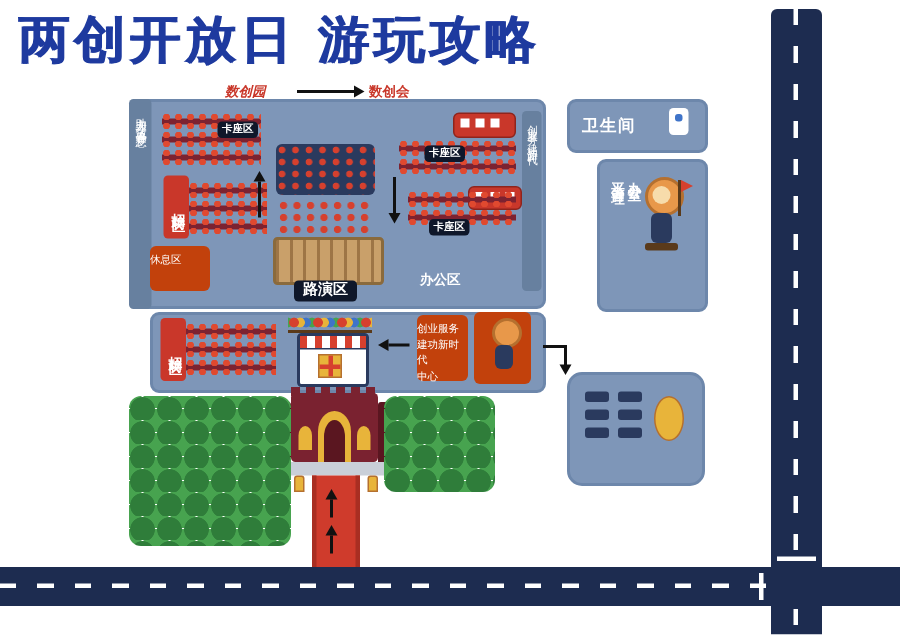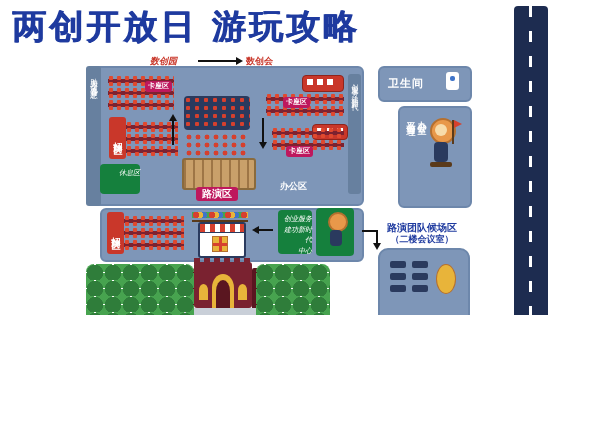--- a/index.html
+++ b/index.html
@@ -1,37 +1,37 @@
 <!DOCTYPE html>
 <html><head>
 <meta charset="utf-8">
 <style>
   html,body{margin:0;padding:0;}
-  #poster{position:relative;width:600px;height:315px;background:#ffffff;overflow:hidden;
+  #poster{position:relative;width:600px;height:423px;background:#ffffff;overflow:hidden;
           font-family:"DejaVu Sans",sans-serif;}
   .abs{position:absolute;}
 
   
   .title{left:12px;top:4px;font-size:34px;font-weight:900;color:#1e3a9f;letter-spacing:3px;
          text-shadow:1px 0 0 #1e3a9f;white-space:nowrap;}
 
   
   .road-v{left:514px;top:6px;width:34px;height:417px;background:#1d2c50;border-radius:4px 4px 0 0;}
   .road-h{left:0;top:378px;width:600px;height:26px;background:#1d2c50;}
   .dash-v{width:3px;background:repeating-linear-gradient(#fff 0 11px,transparent 11px 25px);}
   .dash-h{height:3px;background:repeating-linear-gradient(90deg,#fff 0 11px,transparent 11px 25px);}
   .stopline{background:#fff;}
 
   
   .blk{background:#7e96b8;border:2px solid #6d87ab;border-radius:6px;}
   .strip{background:#67809f;border-radius:3px;}
   .vtext{writing-mode:vertical-rl;color:#fff;letter-spacing:2px;}
 
   
-  .tag{background:#be185d;color:#fff;border-radius:3px;font-weight:bold;line-height:1;
+  .tag{background:#0f172a;color:#fff;border-radius:3px;font-weight:bold;line-height:1;
        padding:2px 3px;font-size:7px;white-space:nowrap;}
   .vtag{background:#c9372a;color:#fff;border-radius:3px;font-weight:bold;writing-mode:vertical-rl;
         letter-spacing:2px;font-size:9px;text-align:center;padding:3px 2px;}
   .toplabel{color:#c9372a;font-size:9px;font-weight:bold;white-space:nowrap;}
 
   
   .trow{height:10px;margin:2px 0;
     background-image:
       radial-gradient(circle at 3px 2px,#e0492f 2px,transparent 2.6px),
       radial-gradient(circle at 3px 2px,#e0492f 2px,transparent 2.6px),
@@ -90,21 +90,21 @@
   .alv{width:2px;background:#111;}
   .alh{height:2px;background:#111;}
   .ah-up{width:0;height:0;border-left:4px solid transparent;border-right:4px solid transparent;border-bottom:7px solid #111;}
   .ah-down{width:0;height:0;border-left:4px solid transparent;border-right:4px solid transparent;border-top:7px solid #111;}
   .ah-left{width:0;height:0;border-top:4px solid transparent;border-bottom:4px solid transparent;border-right:7px solid #111;}
   .ah-right{width:0;height:0;border-top:4px solid transparent;border-bottom:4px solid transparent;border-left:7px solid #111;}
 
   
   .waitlbl{color:#1e3a9f;font-weight:bold;text-align:center;line-height:1.2;}
   .whitebold{color:#fff;font-weight:bold;}
-  .tinybox{background:#15803d;border-radius:4px;color:#fff;font-size:7px;text-align:right;line-height:1.5;padding-top:4px;font-style:italic;}
+  .tinybox{background:#c2410c;border-radius:4px;color:#fff;font-size:7px;text-align:left;line-height:1.5;padding-top:4px;}
 
   
   .m-head{width:22px;height:22px;border-radius:50%;background:#e8984a;border:2px solid #b5702f;}
   .m-face{width:12px;height:12px;border-radius:50%;background:#f7dcab;}
   .m-body{background:#2a3a5e;border-radius:4px;}
   .m-base{background:#5a3a1a;border-radius:2px;}
   .flag{width:0;height:0;border-top:4px solid transparent;border-bottom:4px solid transparent;border-left:8px solid #d6402e;}
   .oval{background:#e8b43a;border:1px solid #b5702f;border-radius:50%;}
   .toilet-icon{background:#fff;border-radius:3px;}
   .toilet-dot{background:#3f74c9;border-radius:2px;}
@@ -244,22 +244,20 @@
   <div class="abs blk" style="left:398px;top:106px;width:70px;height:98px;"></div>
   <div class="abs vtext" style="left:404px;top:114px;height:80px;font-size:9px;font-weight:bold;">平台管理</div>
   <div class="abs vtext" style="left:415px;top:114px;height:80px;font-size:9px;font-weight:bold;">办公室</div>
   <div class="abs m-head" style="left:430px;top:118px;"></div>
   <div class="abs m-face" style="left:435px;top:124px;"></div>
   <div class="abs m-body" style="left:434px;top:142px;width:14px;height:20px;"></div>
   <div class="abs m-base" style="left:430px;top:162px;width:22px;height:5px;"></div>
   <div class="abs" style="left:452px;top:120px;width:2px;height:24px;background:#5a3a1a;"></div>
   <div class="abs flag" style="left:454px;top:120px;"></div>
 
-  <div class="abs waitlbl" style="left:366px;top:222px;width:112px;font-size:10px;">路演团队候场区</div>
-  <div class="abs waitlbl" style="left:366px;top:234px;width:112px;font-size:9px;">（二楼会议室）</div>
   <div class="abs blk" style="left:378px;top:248px;width:88px;height:72px;border-radius:10px;"></div>
   <div class="abs" style="left:390px;top:256px;">
     <div class="drow"></div>
       <div class="drow"></div>
       <div class="drow"></div>
   </div>
   <div class="abs" style="left:412px;top:256px;">
     <div class="drow"></div>
       <div class="drow"></div>
       <div class="drow"></div>

